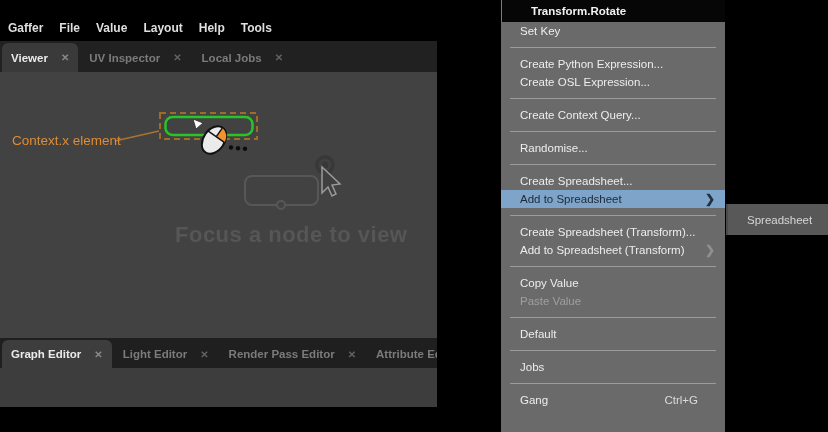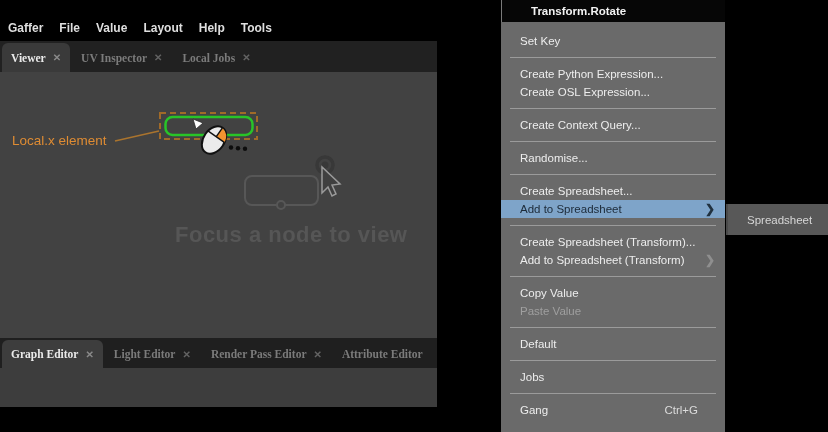--- a/index.html
+++ b/index.html
@@ -11,22 +11,22 @@
   .window { position:absolute; left:0; top:0; width:437px; height:407px; background:#000; }
 
   .menubar { position:absolute; left:0; top:0; width:437px; height:41px; background:#000;
              display:flex; align-items:flex-end; padding:0 0 6px 8px; column-gap:16px; }
   .mb-item { color:#dfdfdf; font-size:12px; font-weight:bold; cursor:default; }
 
   .tabbar { position:absolute; left:0; width:437px; height:31px; background:#212121;
             display:flex; align-items:flex-end; overflow:hidden; }
   .tabbar.top { top:41px; }
   .tabbar.bottom { top:338px; height:30px; background:#1f1f1f; }
-  .tab { height:29px; display:flex; align-items:center; padding:0 9px; column-gap:7px;
-         border-radius:6px 6px 0 0; margin-left:2px; flex:0 0 auto;font-family:Liberation Serif, serif; }
+  .tab { height:29px; display:flex; align-items:center; padding:0 9px; column-gap:13px;
+         border-radius:6px 6px 0 0; margin-left:2px; flex:0 0 auto; }
   .tabbar.bottom .tab { height:28px; }
   .tab .tab-label { font-size:11.5px; font-weight:bold; color:#7b7b7b; white-space:nowrap; }
   .tab .close { font-size:10px; font-weight:bold; color:#636363; }
   .tab.active { background:#3a3a3a; }
   .tabbar.bottom .tab.active { background:#3d3d3d; }
   .tab.active .tab-label { color:#eaeaea; }
   .tab.active .close { color:#8a8a8a; }
 
   .viewer { position:absolute; left:0; top:72px; width:437px; height:266px; background:#424242; overflow:hidden; }
   .viewer svg { position:absolute; left:0; top:0; }
@@ -34,21 +34,21 @@
   .focus-hint { position:absolute; left:175px; top:150px; color:#565656;
                 font-size:22px; font-weight:bold; letter-spacing:0.5px; white-space:nowrap; }
 
   .bottom-panel { position:absolute; left:0; top:368px; width:437px; height:39px; background:#3d3d3d; }
 
   
   .context-menu { position:absolute; left:501px; top:0; width:224px; height:432px;
                   background:#6a6a6a; overflow:hidden; }
   .menu-title { height:22px; background:#060606; color:#f2f2f2; font-size:11.5px; font-weight:bold;
                 line-height:22px; padding-left:29px; border-left:1px solid #7a7a7a; }
-  .menu-body { padding-top:10px; }
+  .menu-body { }
   .menu-item { height:18px; display:flex; align-items:center; padding:0 10px 0 19px;
                color:#ededed; font-size:11.5px; }
   .menu-item .mi-label { flex:1 1 auto; white-space:nowrap; }
   .menu-item .mi-extra { flex:0 0 auto; font-size:11.5px; color:#dcdcdc; }
   .menu-item .mi-extra.arrow { font-size:12px; font-weight:bold; color:#8f8f8f; }
   .menu-item.highlighted { background:#7ea4c9; color:#1c2a38; }
   .menu-item.highlighted .mi-extra.arrow { color:#20313f; }
   .menu-item.disabled { color:#9f9f9f; }
   .menu-item.shortcut .mi-extra { padding-right:17px; }
   .menu-sep { border-top:1px solid #9b9b9b; margin:7px 9px; }
@@ -115,21 +115,21 @@
 
         <rect x="245" y="104" width="73" height="29" rx="7" fill="none" stroke="#575757" stroke-width="2"></rect>
         <circle cx="281" cy="133" r="4" fill="#424242" stroke="#575757" stroke-width="2"></circle>
 
         <g>
           <circle cx="325" cy="93" r="8" fill="none" stroke="#383838" stroke-width="3.5"></circle>
           <circle cx="325" cy="93" r="3.5" fill="#383838"></circle>
         </g>
         <polygon points="322,95 322,121 328,115 332,124 336,122 332,113 340,112" fill="#3f3f3f" stroke="#9a9a9a" stroke-width="1.5"></polygon>
       </svg>
-      <div class="annotation-label">Local.x element</div>
+      <div class="annotation-label">Context.x element</div>
       <div class="focus-hint">Focus a node to view</div>
     </div>
 
     <div class="tabbar bottom" id="bottomtabs">
         <div class="tab active">
     <span class="tab-label">Graph Editor</span>
     <span class="close">✕</span>
   </div>
         <div class="tab">
     <span class="tab-label">Light Editor</span>

